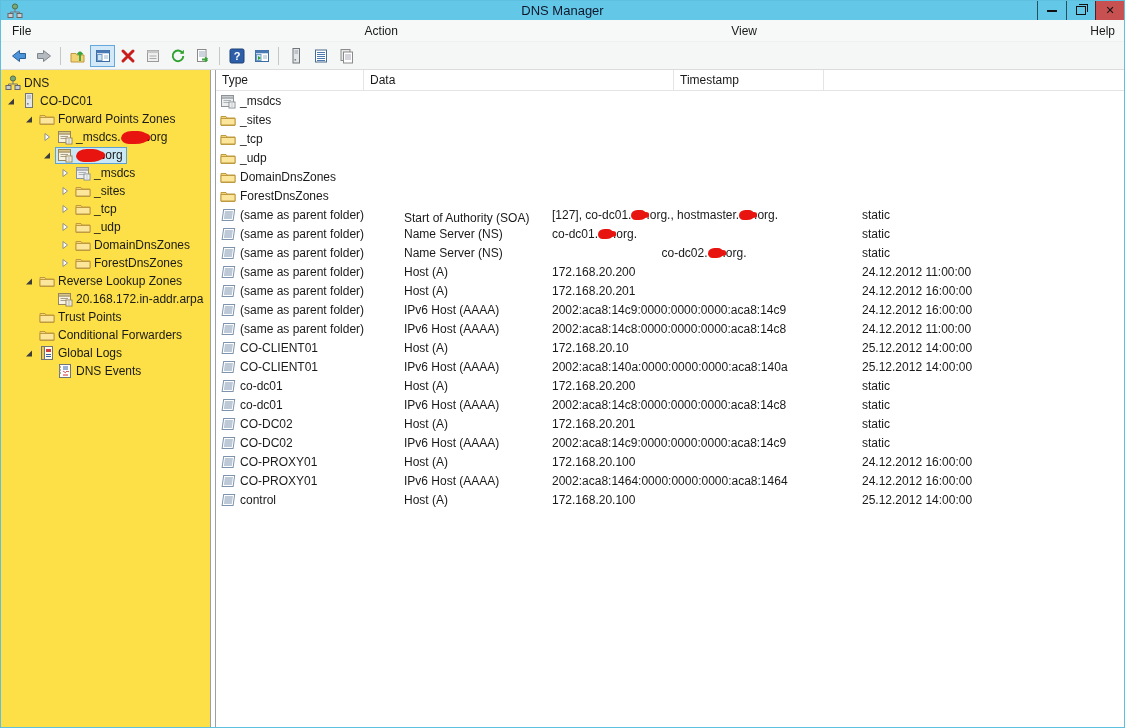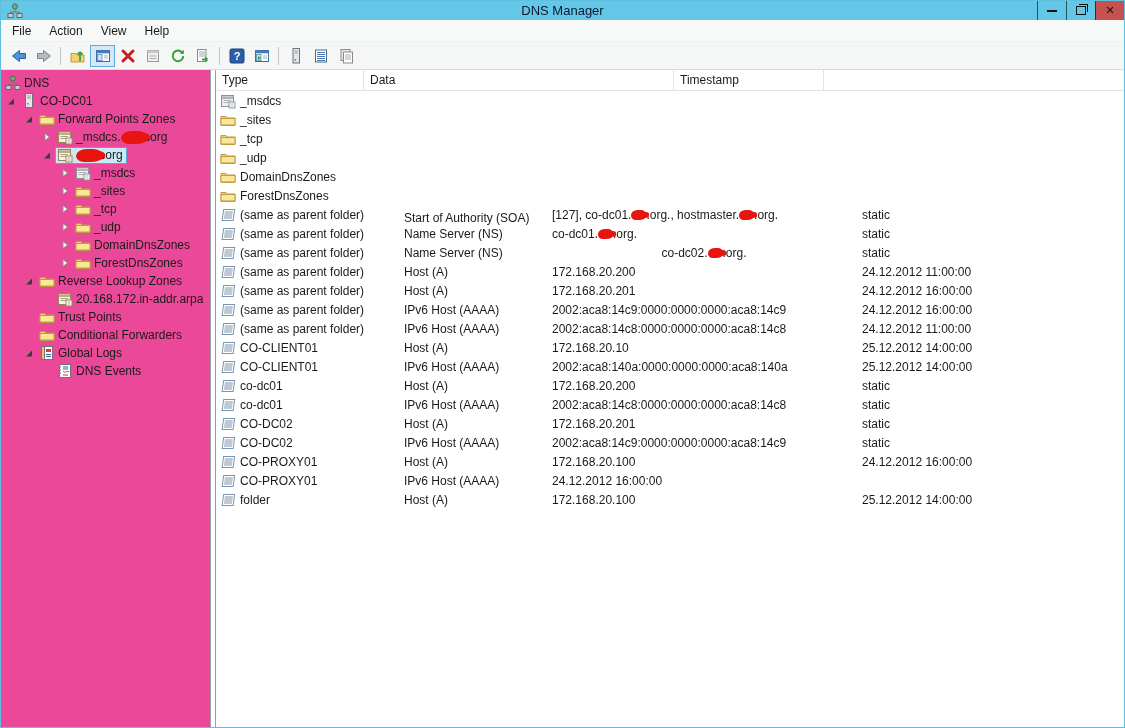--- a/index.html
+++ b/index.html
@@ -16,30 +16,30 @@
   .titlebar .title{position:absolute;left:0;right:0;text-align:center;font-size:13px;color:#0f172a;}
   .win-controls{margin-left:auto;display:flex;height:19px;z-index:2;}
   .win-btn{width:29px;height:19px;display:flex;align-items:center;justify-content:center;
     border-left:1px solid rgba(0,0,0,.6);box-sizing:border-box;cursor:default;}
   .win-btn.close{background:#c75050;}
   .glyph-min{width:10px;height:2px;background:#111;}
   .glyph-restore{width:8px;height:7px;border:1px solid #111;position:relative;background:transparent;}
   .glyph-restore:before{content:"";position:absolute;left:2px;top:-3px;width:8px;height:7px;border:1px solid #111;border-bottom:none;border-left:none;}
   .glyph-close{font-weight:bold;font-size:11px;color:#111;}
   
-  .menubar{height:21px;background:#f7f8f8;display:flex;align-items:center;padding-left:2px;border-bottom:1px solid #f0f0f0;}
+  .menubar{height:21px;background:#f7f8f8;display:flex;align-items:center;padding-left:2px;border-bottom:1px solid #f0f0f0;justify-content:space-between;}
   .menu-item{padding:0 9px;line-height:20px;cursor:default;}
   
   .toolbar{height:27px;background:#f5f6f6;display:flex;align-items:center;padding-left:5px;border-bottom:1px solid #dcdcdc;}
   .tb-btn{width:25px;height:22px;display:flex;align-items:center;justify-content:center;border:1px solid transparent;box-sizing:border-box;}
   .tb-btn.active{background:#d3e9f8;border:1px solid #66a7dc;}
   .tb-sep{width:1px;height:18px;background:#c6c6c6;margin:0 4px;}
   
   .main{display:flex;height:658px;}
-  .tree-pane{width:210px;border-right:1px solid #99a0a6;box-sizing:border-box;padding-top:4px;overflow:hidden;background:#ec4899;}
+  .tree-pane{width:210px;border-right:1px solid #99a0a6;box-sizing:border-box;padding-top:4px;overflow:hidden;background:#fde047;}
   .pane-gap{width:4px;background:#fff;}
   .list-pane{flex:1;border-left:1px solid #99a0a6;box-sizing:border-box;background:#fff;overflow:hidden;}
   
   .tree-row{height:18px;display:flex;align-items:center;white-space:nowrap;}
   .tw-spacer{display:inline-block;height:1px;}
   .tw-arrow{width:16px;height:16px;display:inline-flex;align-items:center;justify-content:center;flex:none;}
   .tw-icon{width:17px;height:16px;display:inline-flex;align-items:center;justify-content:center;flex:none;}
   .node-box{display:inline-flex;align-items:center;padding:0 3px 0 0;border:1px solid transparent;height:17px;box-sizing:border-box;}
   .node-box .lbl{margin-left:3px;}
   .node-box.selected{background:#cbe8f6;border:1px solid #5ba3d7;}
@@ -869,36 +869,37 @@
                   <line x1="3.5" y1="5" x2="11.5" y2="5" stroke="#7d93ad"></line>
                   <line x1="3.5" y1="7" x2="11.5" y2="7" stroke="#7d93ad"></line>
                   <line x1="3.5" y1="9" x2="11.5" y2="9" stroke="#7d93ad"></line>
                   <line x1="3.5" y1="11" x2="11.5" y2="11" stroke="#7d93ad"></line>
                 </g>
               </svg>
             </span>
             <span>CO-PROXY01</span>
           </div>
           <div class="cell pad" style="width: 148px;">IPv6 Host (AAAA)</div>
+          <div class="cell pad" style="width: 310px;">2002:aca8:1464:0000:0000:0000:aca8:1464</div>
           <div class="cell pad" style="width: 150px;">24.12.2012 16:00:00</div>
         </div>
         <div class="lv-row">
           <div class="cell name" style="width: 182px;">
             <span class="ic">
               <svg width="16" height="16">
                 <g transform="skewX(-8) translate(2,0)">
                   <rect x="2" y="2.5" width="11" height="11" fill="#fff" stroke="#7d93ad"></rect>
                   <line x1="3.5" y1="5" x2="11.5" y2="5" stroke="#7d93ad"></line>
                   <line x1="3.5" y1="7" x2="11.5" y2="7" stroke="#7d93ad"></line>
                   <line x1="3.5" y1="9" x2="11.5" y2="9" stroke="#7d93ad"></line>
                   <line x1="3.5" y1="11" x2="11.5" y2="11" stroke="#7d93ad"></line>
                 </g>
               </svg>
             </span>
-            <span>folder</span>
+            <span>control</span>
           </div>
           <div class="cell pad" style="width: 148px;">Host (A)</div>
           <div class="cell pad" style="width: 310px;">172.168.20.100</div>
           <div class="cell pad" style="width: 150px;">25.12.2012 14:00:00</div>
         </div>
       </div>
   </div>
 </div>
 
 </body></html>

